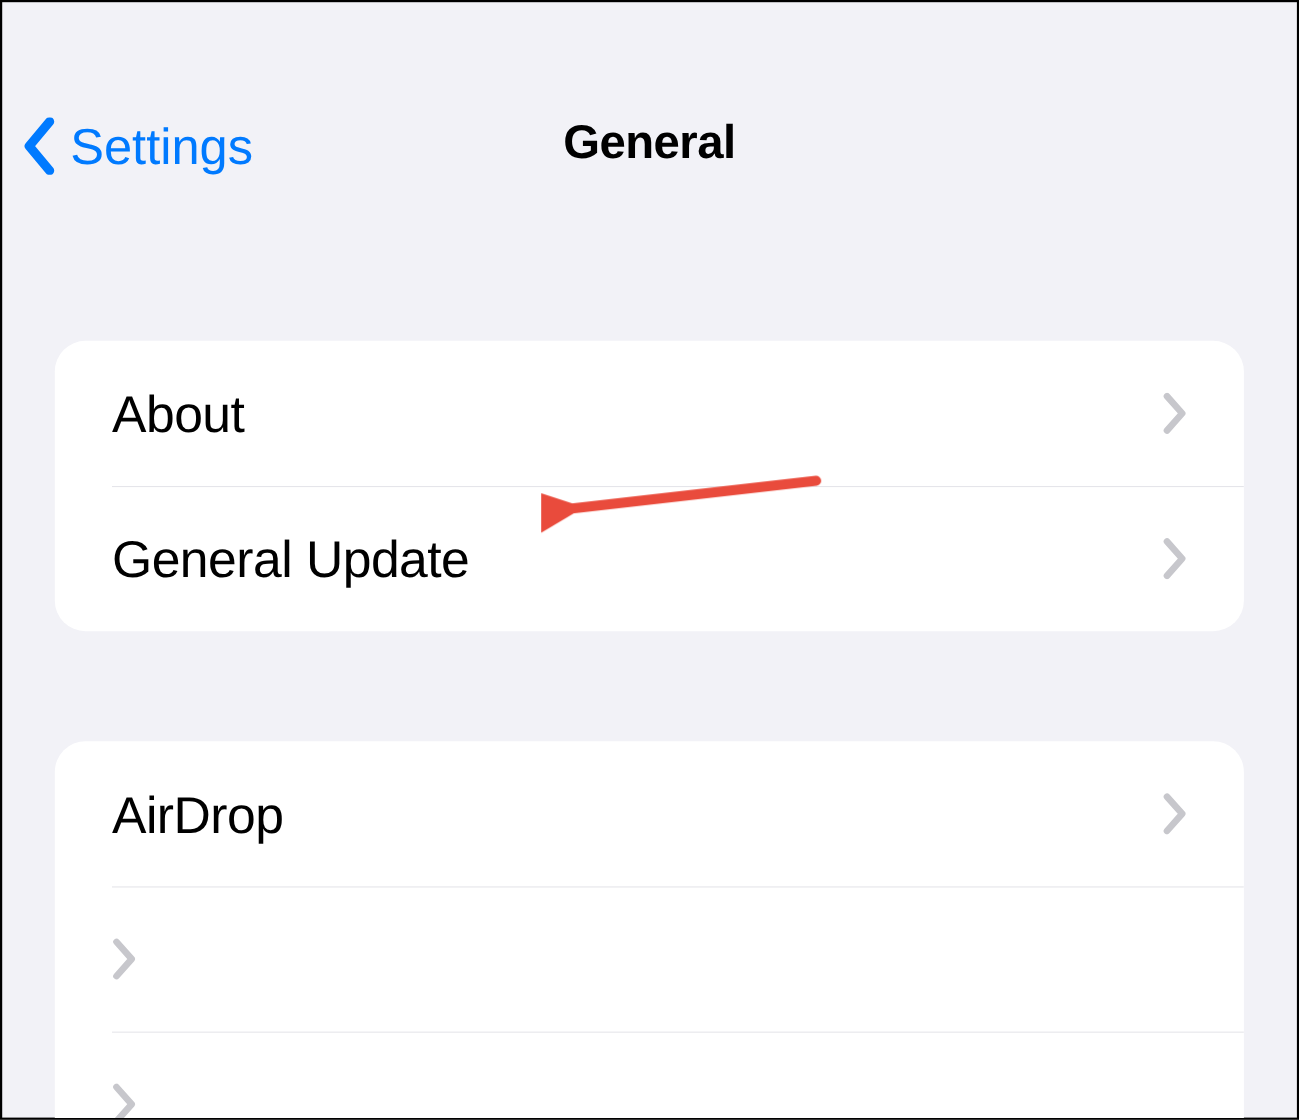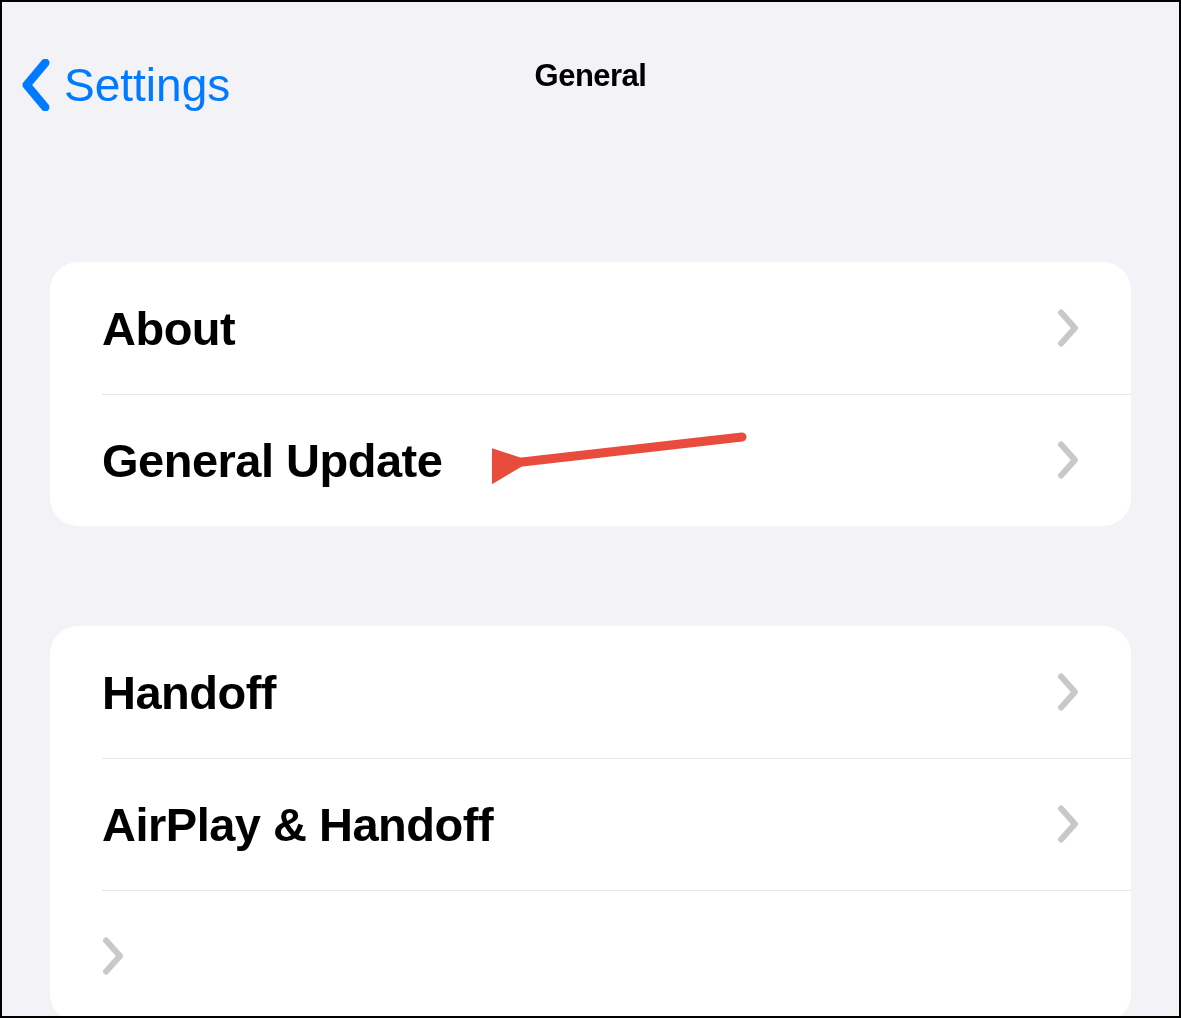--- a/index.html
+++ b/index.html
@@ -35,20 +35,21 @@
     .scroll-container::-webkit-scrollbar-thumb {
       background: #c8c8cc;
       border-radius: 7px;
       border: 3px solid #f2f2f7;
     }
 
     .nav-bar {
       position: relative;
       height: 180px;
       width: 100%;
+      margin-top: 48px;
     }
 
     .back-button {
       position: absolute;
       left: 18px;
       top: 56px;
       display: flex;
       align-items: center;
       color: #007aff;
       cursor: pointer;
@@ -66,21 +67,21 @@
     .back-chevron svg {
       width: 32px;
       height: 52px;
     }
 
     .nav-title {
       position: absolute;
       left: 50%;
       top: 56px;
       transform: translateX(-50%);
-      font-size: 31px;
+      font-size: 43px;
       font-weight: 600;
       color: #000;
       letter-spacing: -0.5px;
     }
 
     .content {
       padding: 80px 48px 0 48px;
     }
 
     .group {
@@ -105,21 +106,21 @@
       position: absolute;
       top: 0;
       left: 52px;
       right: 0;
       height: 1px;
       background: #e5e5ea;
     }
 
     .row-label {
       font-size: 47px;
-      font-weight: 700;
+      font-weight: 400;
       color: #000;
       letter-spacing: -0.5px;
     }
 
     .disclosure {
       display: inline-flex;
       align-items: center;
     }
 
     .disclosure svg {
@@ -168,29 +169,28 @@
         <span class="disclosure">
           <svg viewBox="0 0 12 22" fill="none">
             <path d="M2 2 L10 11 L2 20" stroke="#c7c7cc" stroke-width="3.5" stroke-linecap="round" stroke-linejoin="round"></path>
           </svg>
         </span>
       </div>
     </div>
 
     <div class="group">
       <div class="row">
-        <span class="row-label">Handoff</span>
-        <span class="disclosure">
-          <svg viewBox="0 0 12 22" fill="none">
-            <path d="M2 2 L10 11 L2 20" stroke="#c7c7cc" stroke-width="3.5" stroke-linecap="round" stroke-linejoin="round"></path>
-          </svg>
-        </span>
-      </div>
-      <div class="row">
-        <span class="row-label">AirPlay &amp; Handoff</span>
+        <span class="row-label">AirDrop</span>
+        <span class="disclosure">
+          <svg viewBox="0 0 12 22" fill="none">
+            <path d="M2 2 L10 11 L2 20" stroke="#c7c7cc" stroke-width="3.5" stroke-linecap="round" stroke-linejoin="round"></path>
+          </svg>
+        </span>
+      </div>
+      <div class="row">
         <span class="disclosure">
           <svg viewBox="0 0 12 22" fill="none">
             <path d="M2 2 L10 11 L2 20" stroke="#c7c7cc" stroke-width="3.5" stroke-linecap="round" stroke-linejoin="round"></path>
           </svg>
         </span>
       </div>
       <div class="row">
         <span class="disclosure">
           <svg viewBox="0 0 12 22" fill="none">
             <path d="M2 2 L10 11 L2 20" stroke="#c7c7cc" stroke-width="3.5" stroke-linecap="round" stroke-linejoin="round"></path>

